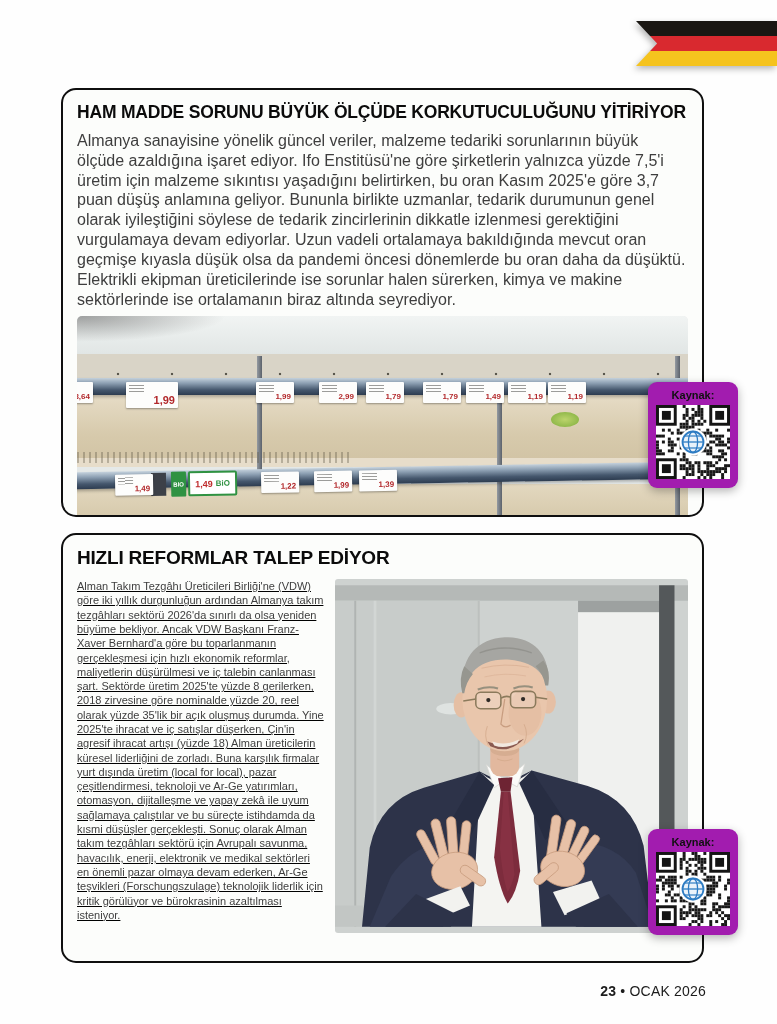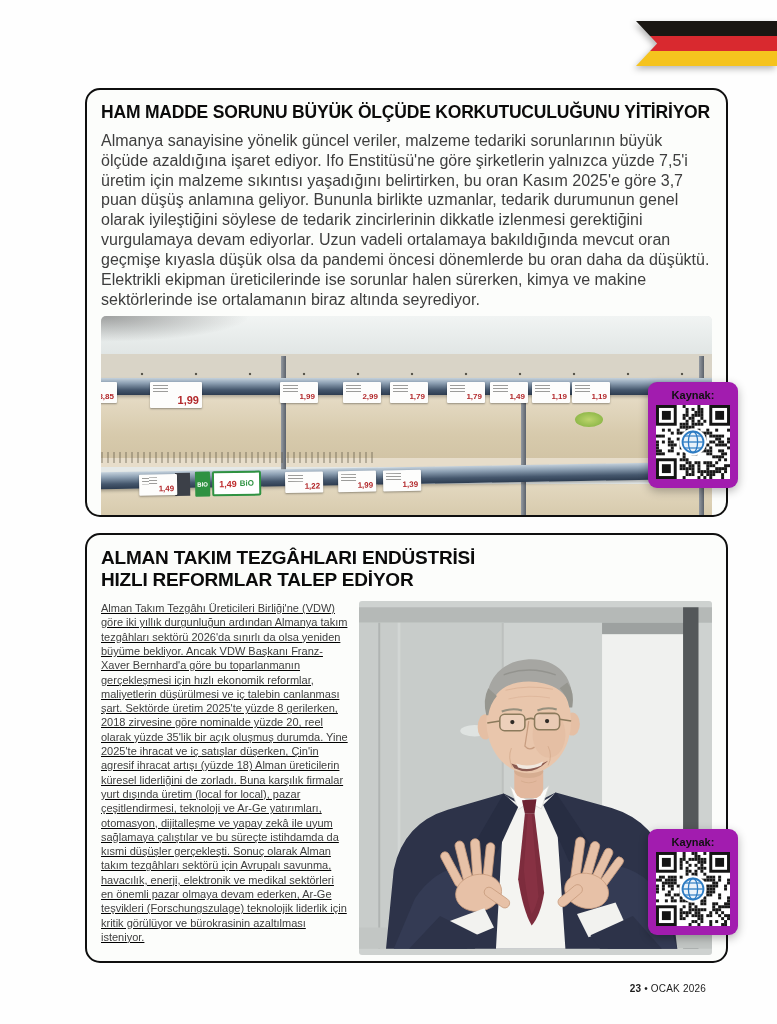--- a/index.html
+++ b/index.html
@@ -8,21 +8,21 @@
 
   
   .flag{position:absolute;top:21px;right:0;width:141px;height:45px;
         filter:drop-shadow(-2px 3px 3px rgba(0,0,0,.28));}
   .flag-in{width:100%;height:100%;display:flex;flex-direction:column;
         clip-path:polygon(0 0,100% 0,100% 100%,0 100%,15% 50%);}
   .flag-stripe{flex:1;}
 
   
   .card{position:absolute;left:61px;width:643px;background:#fcfdfb;
-        border:2px solid #0f0f0f;border-radius:15px;box-sizing:border-box;overflow:hidden;margin-left:24px;}
+        border:2px solid #0f0f0f;border-radius:15px;box-sizing:border-box;overflow:hidden;}
   .card1{top:88px;height:429px;padding:10px 14px;}
   .card2{top:533px;height:430px;padding:10px 14px;}
   .title{font-weight:bold;color:#0b0b0b;font-size:17.5px;letter-spacing:-.2px;margin:2px 0 8px;}
   .card2 .title{font-size:19px;line-height:1.16;margin:2px 0 10px;}
   .body1{font-size:16px;line-height:1.24;color:#3e3e3e;margin:0 0 7px;}
   .cols{display:flex;gap:10px;align-items:flex-start;text-decoration:underline;}
   .body2{width:248px;flex:none;font-size:11px;line-height:1.3;color:#3e3e3e;margin:0;}
 
   
   .photo1{position:relative;height:277px;border-radius:5px;overflow:hidden;background:#e5e9e8;}
@@ -74,21 +74,21 @@
   
   .qr{position:absolute;width:90px;background:#a21caf;border-radius:9px;
       box-shadow:0 3px 10px rgba(0,0,0,.3);padding:7px 8px 9px;text-align:center;z-index:9;
       box-sizing:border-box;}
   .qr1{left:648px;top:382px;}
   .qr2{left:648px;top:829px;}
   .qr-label{font-size:11px;font-weight:bold;color:#101010;margin:0 0 4px;}
   .qrsvg{width:74px;height:74px;display:block;margin:0 auto;background:#fff;}
 
   
-  .footer{position:absolute;top:983px;right:71px;font-size:10px;color:#1c1c1c;letter-spacing:.2px;}
+  .footer{position:absolute;top:983px;right:71px;font-size:14px;color:#1c1c1c;letter-spacing:.2px;}
   .footer b{font-weight:bold;}
 </style>
 </head>
 <body>
 
 <div class="page">
 
   <div class="flag">
     <div class="flag-in">
       <div class="flag-stripe" style="background: rgb(26, 23, 19);"></div>
@@ -112,21 +112,21 @@
       <div class="p1-post" style="left:180px;top:40px;height:120px"></div>
       <div class="p1-post" style="left:420px;top:86px;height:150px"></div>
       <div class="p1-post" style="left:598px;top:40px;height:196px"></div>
       <div class="p1-perf" style="left:0;top:136px;width:45%"></div>
       <div class="p1-perf" style="left:30%;top:220px;width:64%;transform:rotate(-3deg)"></div>
       <div class="p1-veg"></div>
 
       <div class="rail-wrap" id="row1" style="top:62px">
         <div class="rail-bar"></div>
       <div class="ptag" style="left: -16px; top: 4px;">
-            <span class="pprice">3,85</span>
+            <span class="pprice">3,64</span>
           </div>
           <div class="ptag ptag-big" style="left: 55px; top: 4px;">
             <span class="plines"></span>
             <span class="pprice">1,99</span>
           </div>
           <div class="ptag" style="left: 185px; top: 4px;">
             <span class="plines"></span>
             <span class="pprice">1,99</span>
           </div>
           <div class="ptag" style="left: 248px; top: 4px;">
@@ -440,21 +440,20 @@
           <ellipse cx="37" cy="37" rx="4.6" ry="10.5" fill="none" stroke="#2e7cc3" stroke-width="1.3"></ellipse>
           <line x1="26.5" y1="37" x2="47.5" y2="37" stroke="#2e7cc3" stroke-width="1.3"></line>
           <line x1="28" y1="31" x2="46" y2="31" stroke="#2e7cc3" stroke-width="1.2"></line>
           <line x1="28" y1="43" x2="46" y2="43" stroke="#2e7cc3" stroke-width="1.2"></line>
         </g>
       </svg>
   </div>
 
   <div class="card card2">
     <div class="title">
-      <span style="display:block">ALMAN TAKIM TEZGÂHLARI ENDÜSTRİSİ</span>
       <span style="display:block">HIZLI REFORMLAR TALEP EDİYOR</span>
     </div>
     <div class="cols">
       <p class="body2">Alman Takım Tezgâhı Üreticileri Birliği'ne (VDW) göre iki yıllık durgunluğun ardından Almanya takım tezgâhları sektörü 2026'da sınırlı da olsa yeniden büyüme bekliyor. Ancak VDW Başkanı Franz-Xaver Bernhard'a göre bu toparlanmanın gerçekleşmesi için hızlı ekonomik reformlar, maliyetlerin düşürülmesi ve iç talebin canlanması şart. Sektörde üretim 2025'te yüzde 8 gerilerken, 2018 zirvesine göre nominalde yüzde 20, reel olarak yüzde 35'lik bir açık oluşmuş durumda. Yine 2025'te ihracat ve iç satışlar düşerken, Çin'in agresif ihracat artışı (yüzde 18) Alman üreticilerin küresel liderliğini de zorladı. Buna karşılık firmalar yurt dışında üretim (local for local), pazar çeşitlendirmesi, teknoloji ve Ar-Ge yatırımları, otomasyon, dijitalleşme ve yapay zekâ ile uyum sağlamaya çalıştılar ve bu süreçte istihdamda da kısmi düşüşler gerçekleşti. Sonuç olarak Alman takım tezgâhları sektörü için Avrupalı savunma, havacılık, enerji, elektronik ve medikal sektörleri en önemli pazar olmaya devam ederken, Ar-Ge teşvikleri (Forschungszulage) teknolojik liderlik için kritik görülüyor ve bürokrasinin azaltılması isteniyor.</p>
 
       <div class="photo2">
         <svg viewBox="0 0 366 354">
 
           <rect width="366" height="354" fill="#ced2d0"></rect>
           <rect width="366" height="16" fill="#b5b9b7"></rect>

